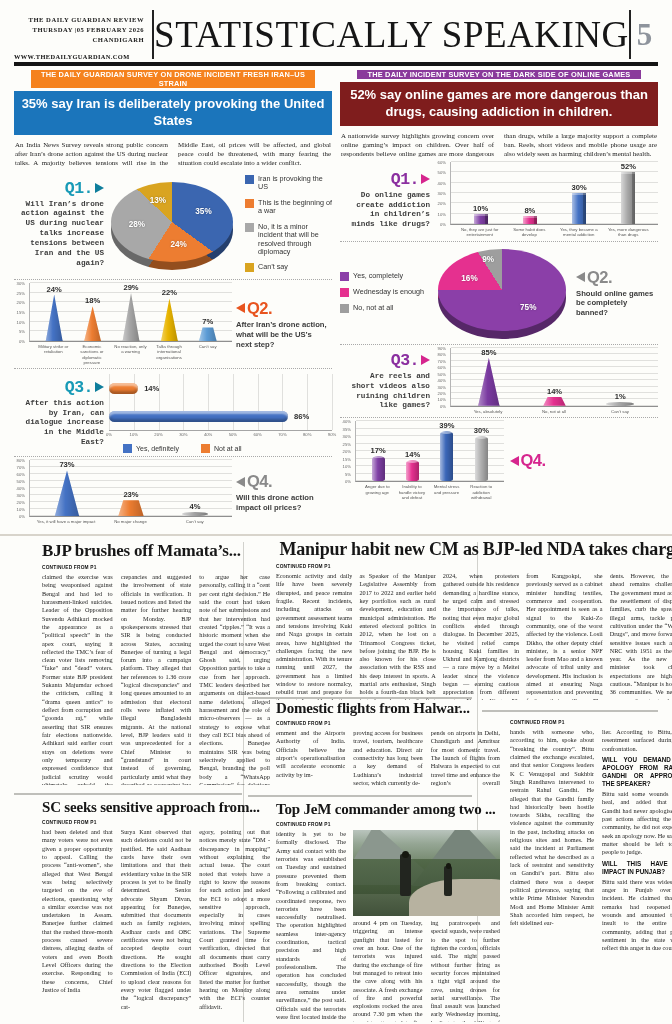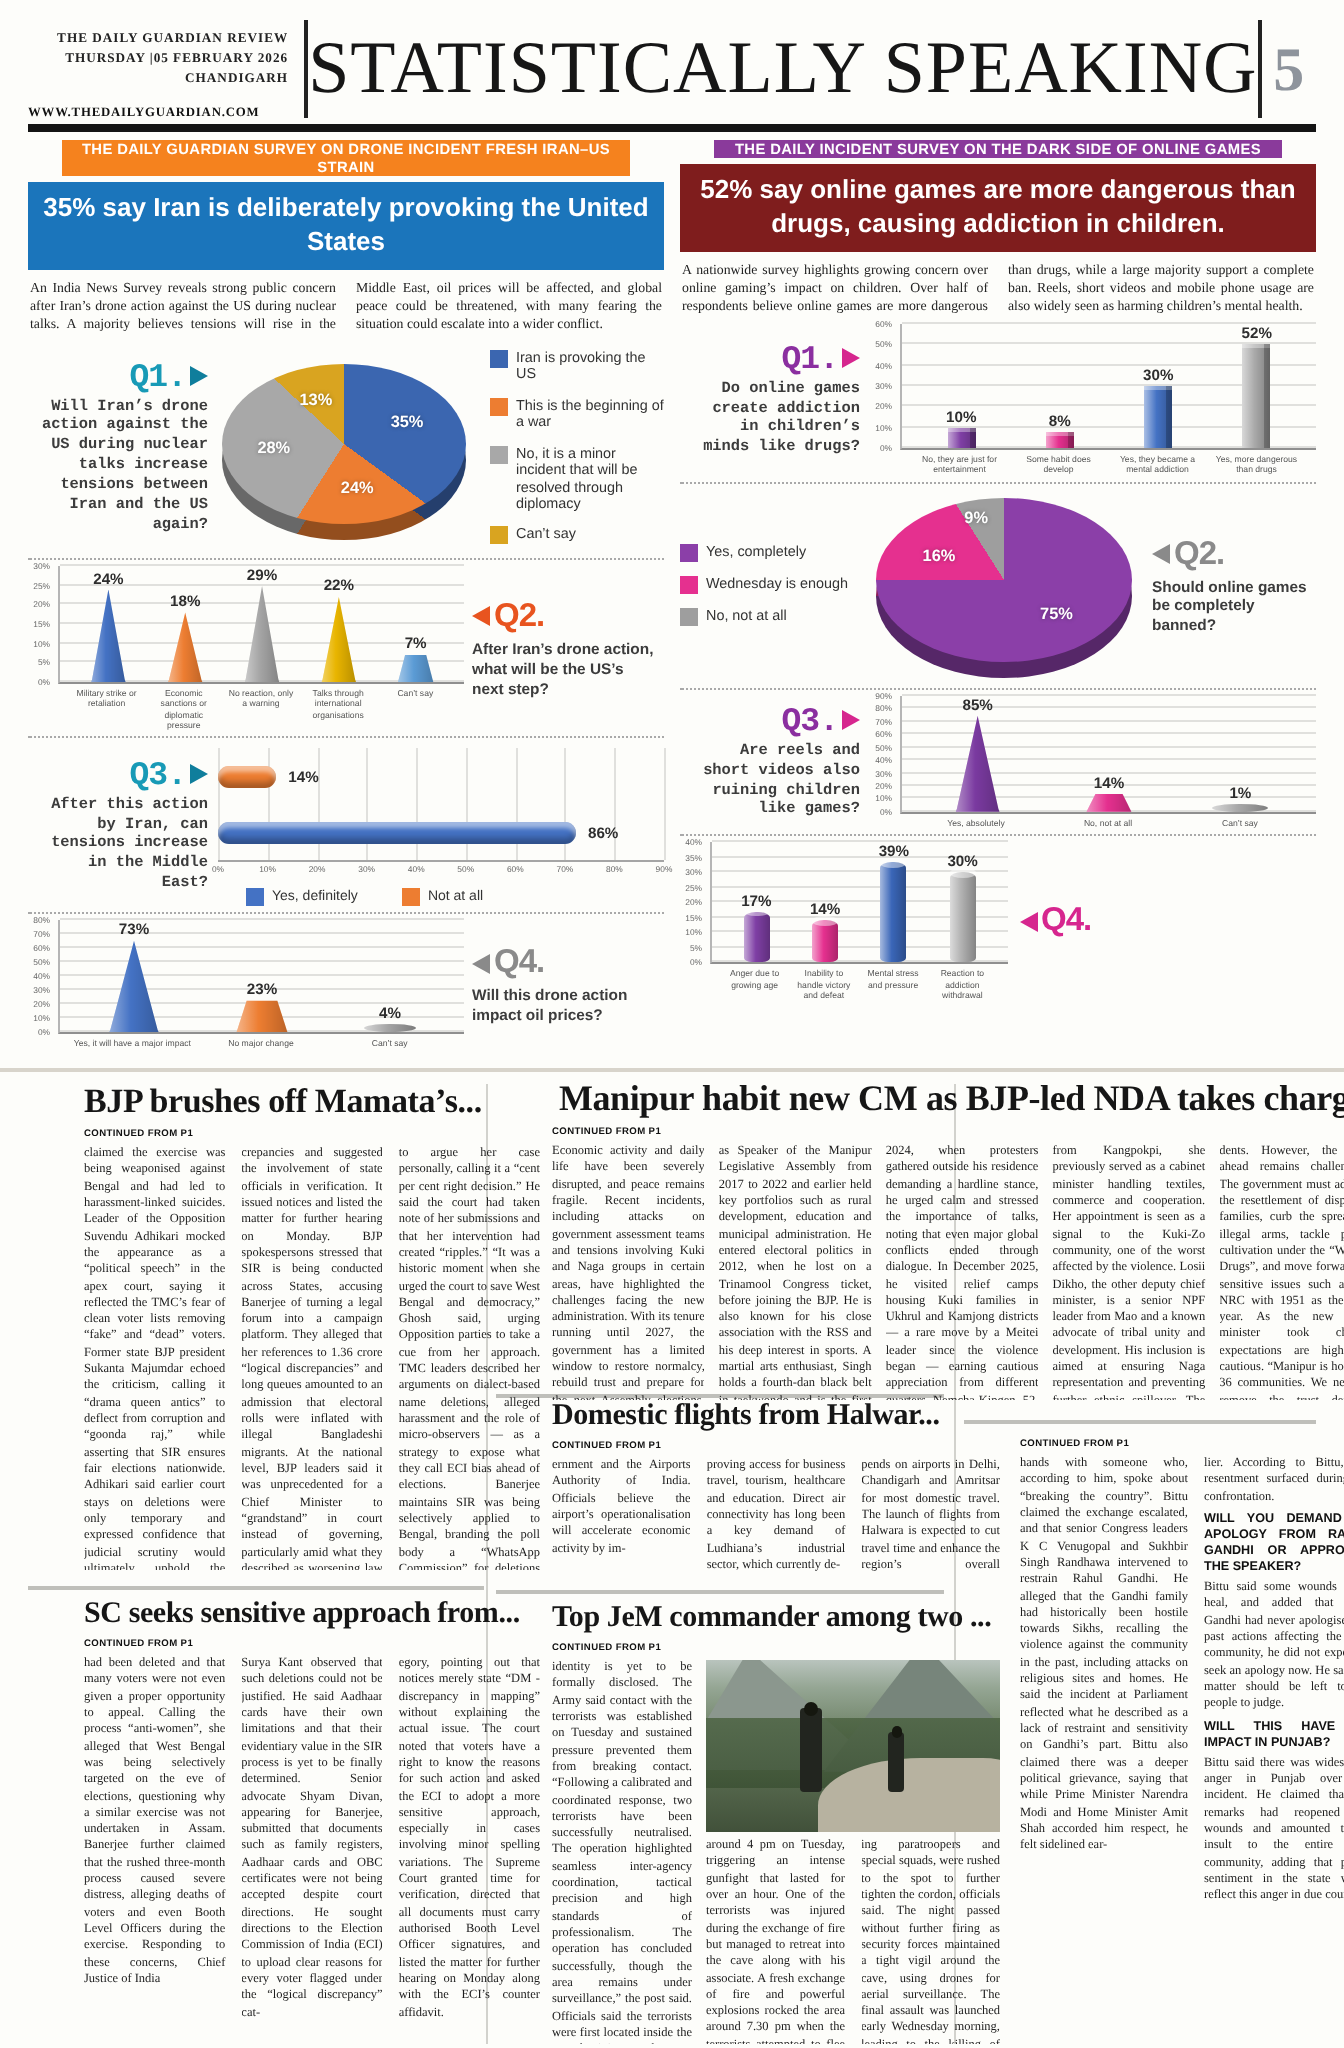--- a/index.html
+++ b/index.html
@@ -236,21 +236,21 @@
       </div>
     </div>
     <div class="dotsep"></div>
 
     <div class="qrow">
       <div class="qtxt ral w92">
         <div class="qlabel teal">
           <span>Q3.</span>
           <span class="tri-r tealArr"></span>
         </div>
-        <div class="question">After this action by Iran, can tensions increase in the Middle East?</div>
+        <div class="question">After this action by Iran, can dialogue increase in the Middle East?</div>
       </div>
       <div class="hchart">
           <div class="hplot">
             <div class="vgl" style="left: 0%;"></div>
             <div class="vgl" style="left: 11.1111%;"></div>
             <div class="vgl" style="left: 22.2222%;"></div>
             <div class="vgl" style="left: 33.3333%;"></div>
             <div class="vgl" style="left: 44.4444%;"></div>
             <div class="vgl" style="left: 55.5556%;"></div>
             <div class="vgl" style="left: 66.6667%;"></div>

